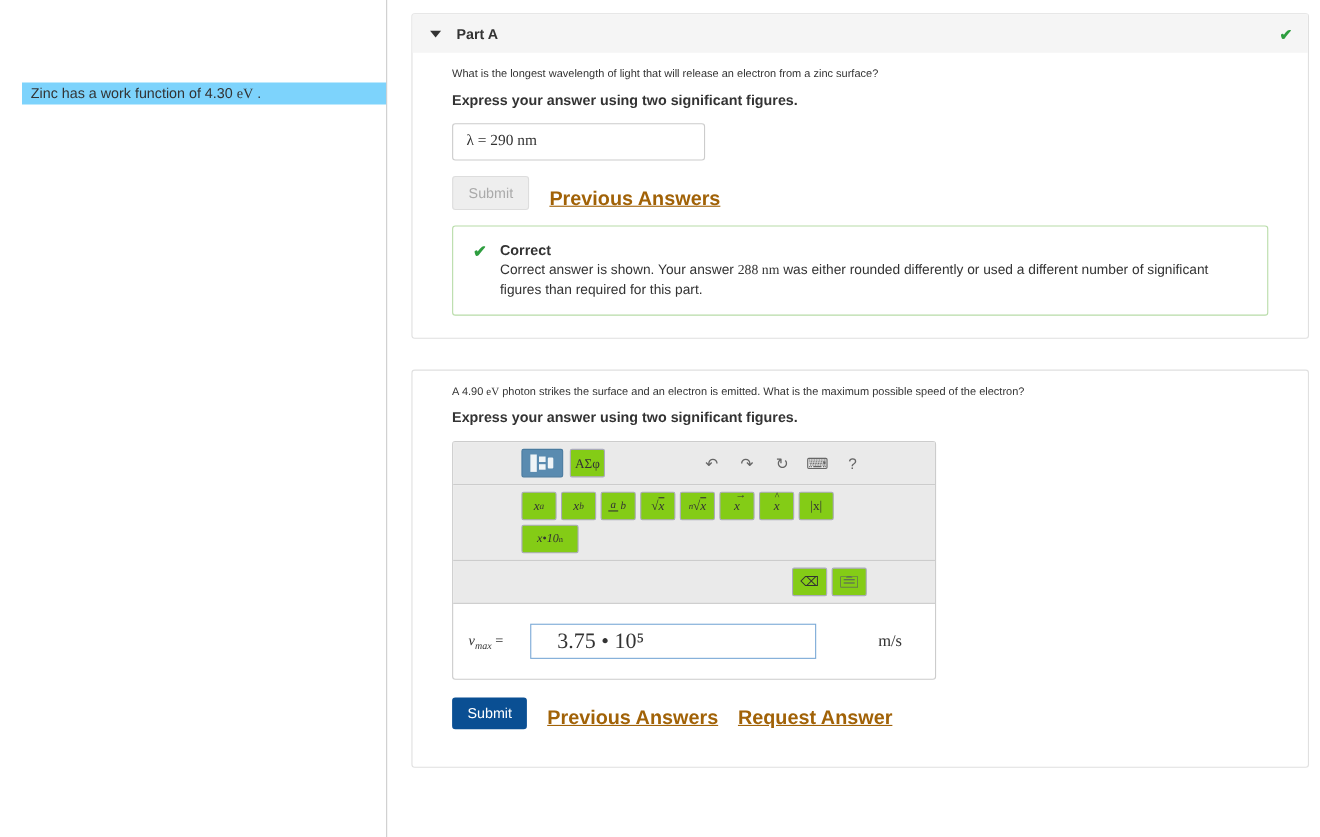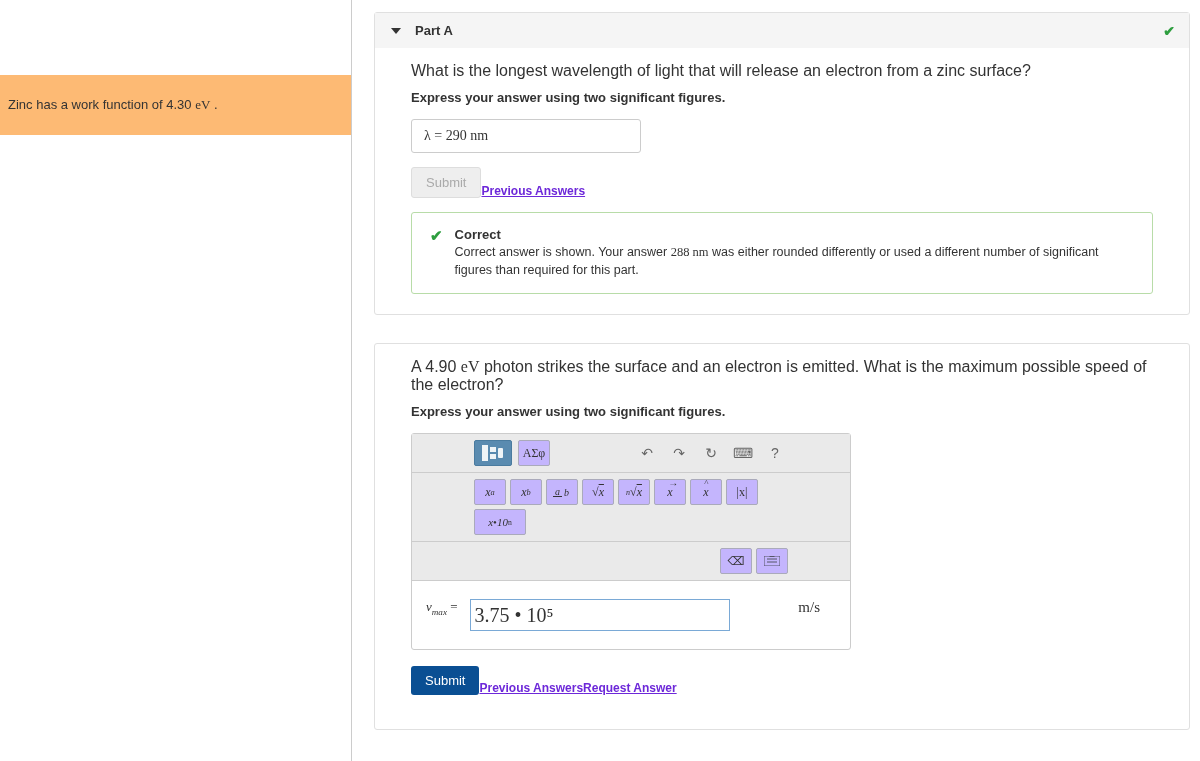--- a/index.html
+++ b/index.html
@@ -14,23 +14,24 @@
     display: flex;
     width: 1200px;
     min-height: 761px;
   }
   .left-panel {
     width: 352px;
     border-right: 1px solid #ccc;
     padding-top: 75px;
   }
   .problem-statement {
-    background: #fdba74;
-    padding: 22px 8px;
+    background: #7dd3fc;
+    padding: 2px 8px;
     font-size: 13px;
+    margin-left: 20px;
   }
   .problem-statement .ev { font-family: Georgia, serif; }
   .right-panel {
     flex: 1;
     padding: 12px 10px 12px 22px;
     position: relative;
   }
   .top-links {
     text-align: right;
     font-size: 12px;
@@ -69,21 +70,21 @@
   }
   .part-title { font-weight: bold; font-size: 13px; }
   .part-check-right {
     position: absolute;
     right: 14px;
     color: #2e9e3f;
     font-size: 14px;
     font-weight: bold;
   }
   .part-body { padding: 14px 36px 20px 36px; }
-  .question { margin-bottom: 10px; font-size: 16px; }
+  .question { margin-bottom: 10px; font-size: 10px; }
   .instruction { font-weight: bold; margin-bottom: 14px; font-size: 13px; }
   .answer-display {
     border: 1px solid #ccc;
     border-radius: 3px;
     padding: 8px 12px;
     display: inline-block;
     min-width: 230px;
     font-family: Georgia, serif;
     font-size: 14px;
     margin-bottom: 14px;
@@ -100,23 +101,24 @@
     background: #eee;
     color: #aaa;
     border: 1px solid #ddd;
     cursor: default;
   }
   .btn-primary {
     background: #0a4f93;
     color: #fff;
   }
   .link {
-    color: #6d28d9;
+    color: #a16207;
     text-decoration: underline;
-    font-size: 12px;
+    font-size: 18px;
+    margin-left: 18px;
     cursor: pointer;
     font-weight: bold;
   }
   .actions-row { display: flex; align-items: flex-end; margin-bottom: 14px; }
   .feedback-box {
     border: 1px solid #b8dca8;
     border-radius: 3px;
     padding: 14px 18px;
     display: flex;
     gap: 12px;
@@ -143,21 +145,21 @@
   }
   .eq-toolbar-mid {
     background: #eaeaea;
     padding: 6px 62px;
     display: flex;
     gap: 4px;
     border-bottom: 1px solid #ccc;
     flex-wrap: wrap;
   }
   .tb-btn {
-    background: #c4b5fd;
+    background: #84cc16;
     border: 1px solid #aab;
     border-radius: 2px;
     width: 32px;
     height: 26px;
     display: inline-flex;
     align-items: center;
     justify-content: center;
     font-family: Georgia, serif;
     font-size: 12px;
     font-style: italic;
@@ -182,27 +184,28 @@
   .eq-toolbar-bot {
     background: #eaeaea;
     padding: 6px 62px;
     border-bottom: 1px solid #ccc;
     display:flex;
     justify-content:flex-end;
     gap:4px;
   }
   .eq-input-row {
     display: flex;
+    align-items: center;
     padding: 18px 14px 18px 14px;
-    gap: 12px;
+    gap: 24px;
   }
   .eq-label { font-family: Georgia, serif; font-style: italic; font-size: 13px; }
   .eq-field {
     border: 1px solid #7aa9d6;
-    padding: 4px 4px;
+    padding: 4px 24px;
     font-family: Georgia, serif;
     font-size: 20px;
     width: 260px;
     height: 32px;
     display: flex;
     align-items: center;
   }
   .eq-unit {
     font-family: Georgia, serif;
     font-size: 15px;

